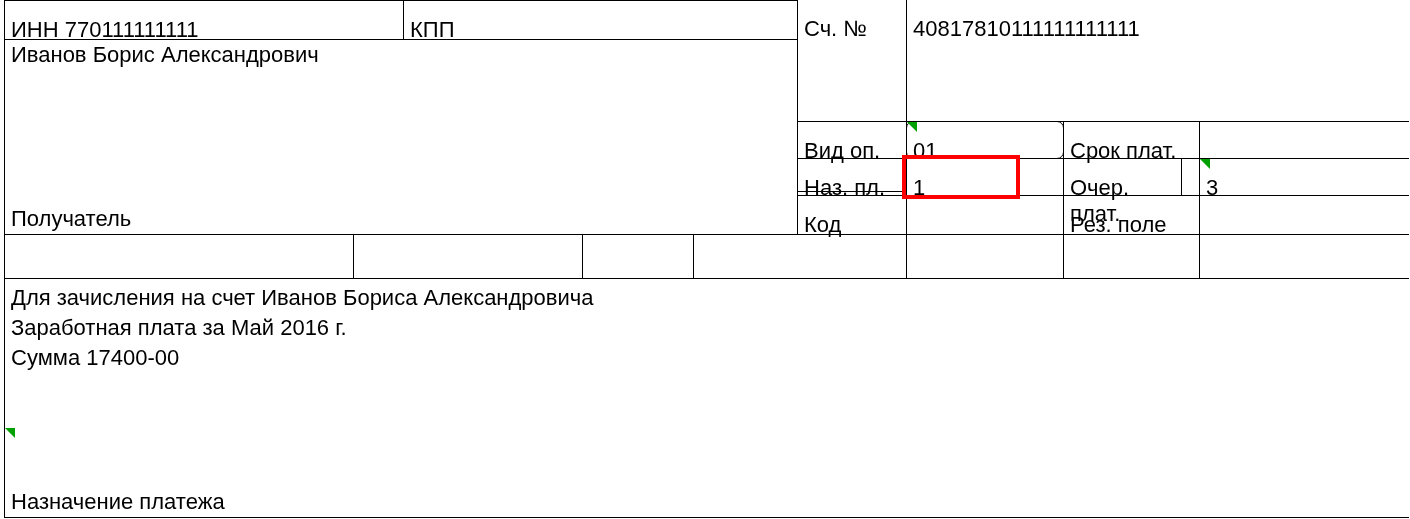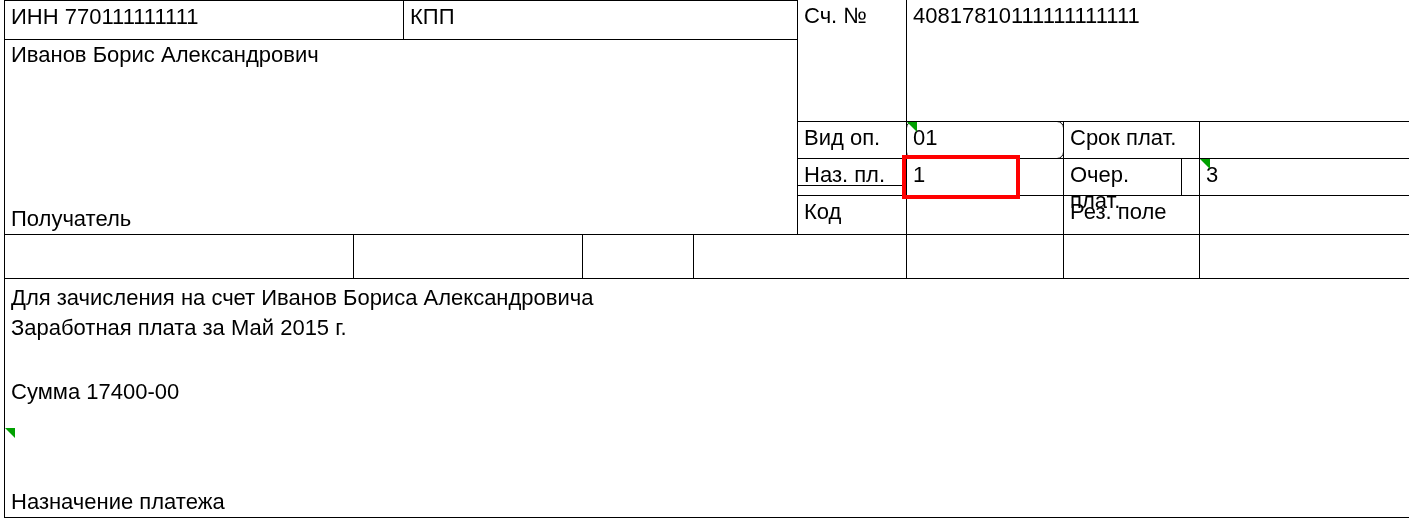--- a/index.html
+++ b/index.html
@@ -15,21 +15,21 @@
       width: 1410px;
       height: 519px;
     }
     .container {
       position: relative;
       width: 100%;
       height: 100%;
     }
     .cell {
       position: absolute;
-      padding: 3px 6px;
+      padding: 16px 6px;
       border: 1px solid black;
     }
     .hl-red {
       position: absolute;
       border: 4px solid #ff0000;
       pointer-events: none;
       z-index: 10;
     }
     .green-tri {
       position: absolute;
@@ -112,22 +112,22 @@
   <div class="cell" style="left:4px; top:234px; width:350px; height:45px;"></div>
   <div class="cell" style="left:353px; top:234px; width:230px; height:45px;"></div>
   <div class="cell" style="left:582px; top:234px; width:112px; height:45px;"></div>
   <div class="cell" style="left:693px; top:234px; width:214px; height:45px;"></div>
   <div class="cell" style="left:906px; top:234px; width:158px; height:45px;"></div>
   <div class="cell" style="left:1063px; top:234px; width:137px; height:45px;"></div>
   <div class="cell" style="left:1199px; top:234px; width:210px; height:45px; border-right:none;"></div>
 
   <div class="cell" style="left:4px; top:278px; width:1405px; height:240px; border-right:none; position:absolute;">
     <div style="position:absolute; top:6px; left:6px;">Для зачисления на счет Иванов Бориса Александровича</div>
-    <div style="position:absolute; top:36px; left:6px;">Заработная плата за Май 2015 г.</div>
-    <div style="position:absolute; top:66px; left:6px;margin-top:34px;">Сумма 17400-00</div>
+    <div style="position:absolute; top:36px; left:6px;">Заработная плата за Май 2016 г.</div>
+    <div style="position:absolute; top:66px; left:6px;">Сумма 17400-00</div>
     <div style="position:absolute; bottom:2px; left:6px;">Назначение платежа</div>
   </div>
 
   <div class="hl-red" style="left:902px; top:155px; width:118px; height:44px;"></div>
 
   <div class="green-tri" style="left:907px; top:122px;"></div>
   <div class="green-tri" style="left:1200px; top:159px;"></div>
   <div class="green-tri" style="left:5px; top:428px;"></div>
 
 </div>

